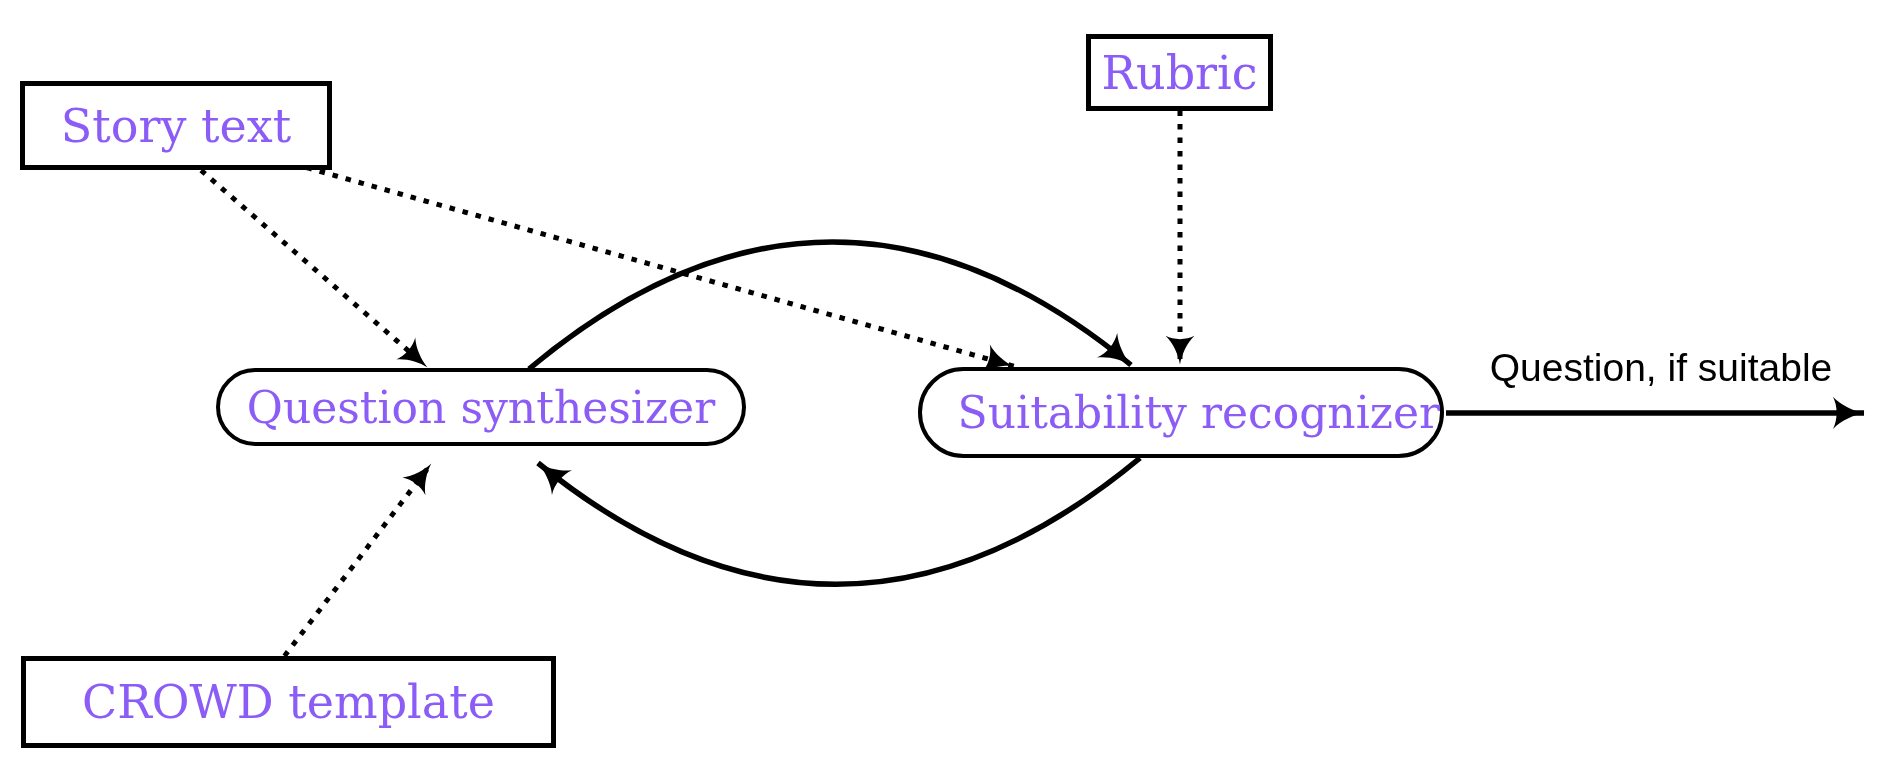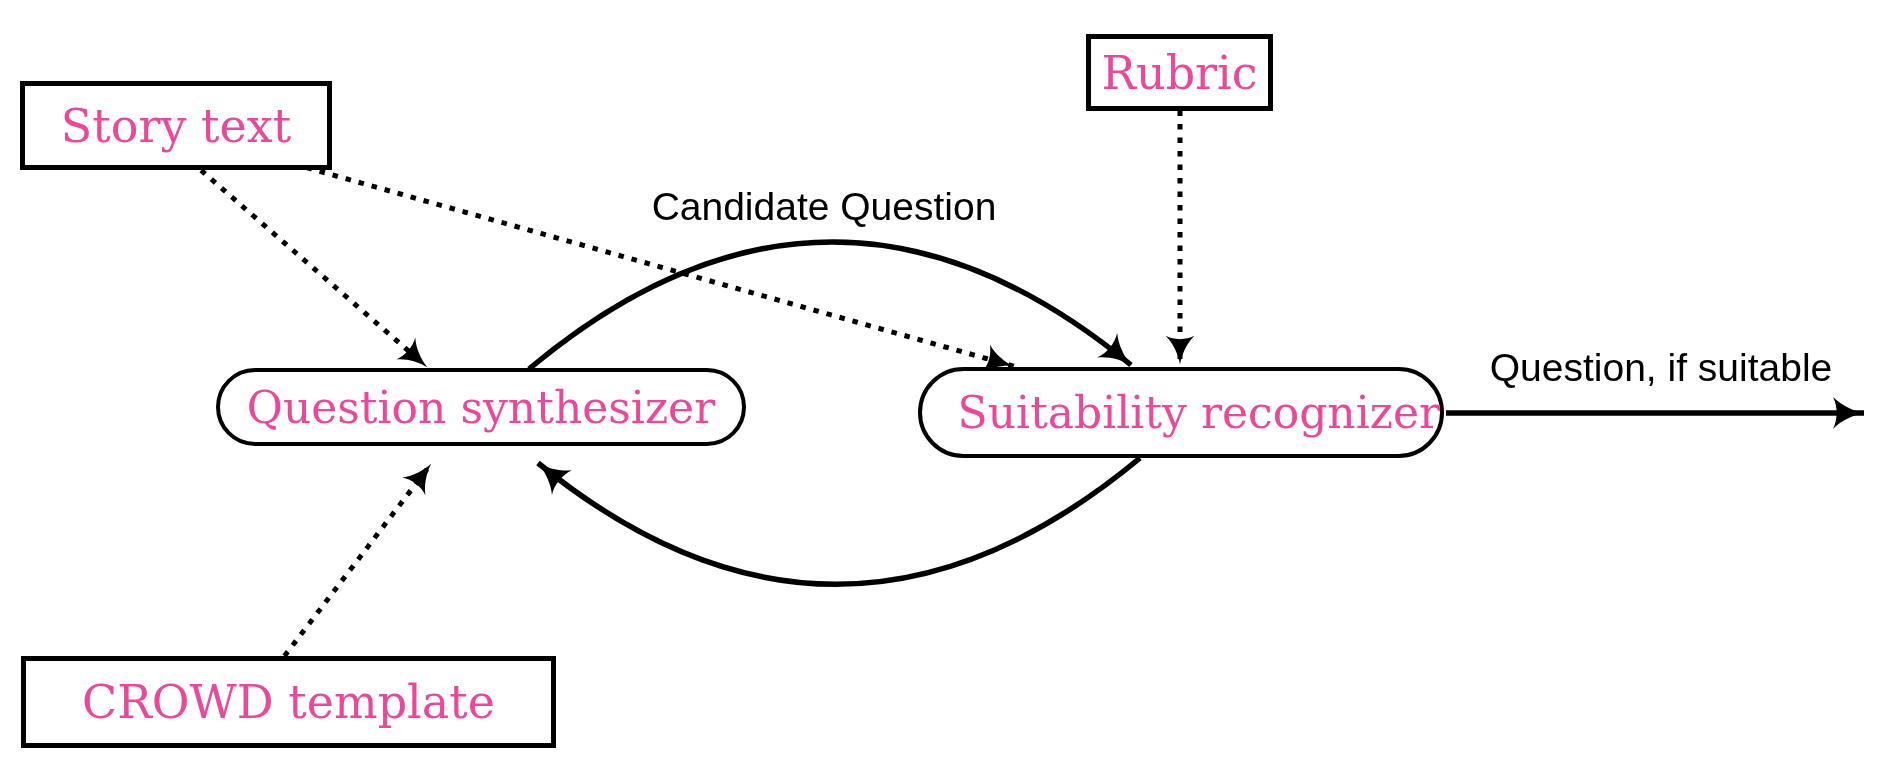--- a/index.html
+++ b/index.html
@@ -17,21 +17,21 @@
     width: 1900px; height: 776px;
   }
   .node {
     position: absolute;
     box-sizing: border-box;
     background: #ffffff;
     display: flex;
     align-items: center;
     justify-content: center;
     white-space: nowrap;
-    color: #ec4899;
+    color: #8b5cf6;
   }
   .rect-node {
     border: 5px solid #000000;
     font-size: 46px;
   }
   .pill-node {
     border: 4.5px solid #000000;
     border-radius: 46px;
     font-size: 44px;
   }
@@ -90,18 +90,17 @@
   </div>
 
   <div class="node pill-node" id="node-synth">
     <span>Question synthesizer</span>
   </div>
 
   <div class="node pill-node" id="node-recog">
     <span>Suitability recognizer</span>
   </div>
 
-  <div class="edge-label" id="label-candidate">Candidate Question</div>
 
 
   <div class="edge-label" id="label-output">Question, if suitable</div>
 
 </div>
 
 </body></html>

